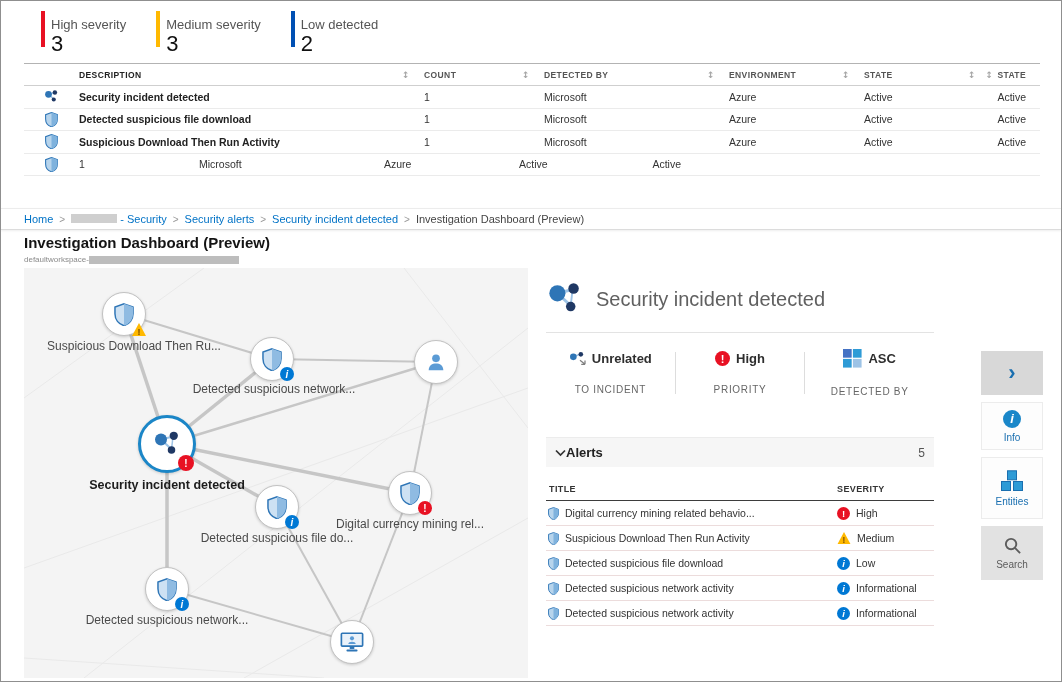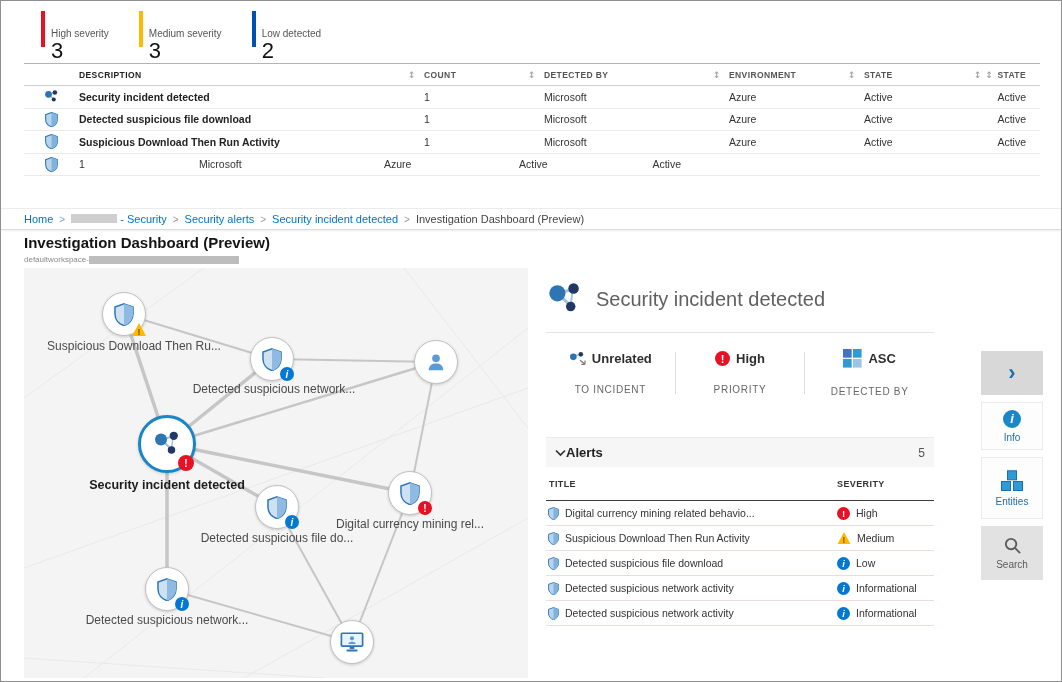--- a/index.html
+++ b/index.html
@@ -6,27 +6,27 @@
   body { font-family:"Liberation Sans", sans-serif; background:#fff; }
   .screen { position:relative; width:1062px; height:682px; border:1px solid #8f8f8f; background:#fff; overflow:hidden; }
 
   
   .sev-summary { position:absolute; left:40px; top:10px; display:flex; gap:30px; }
   .sev-badge { display:flex; gap:6px; cursor:pointer; }
   .sev-bar { width:4px; height:36px; }
   .sev-bar.high { background:#e81123; }
   .sev-bar.medium { background:#ffb900; }
   .sev-bar.low { background:#0050b3; }
-  .sev-label { font-size:10px; color:#555; margin-top:17px; white-space:nowrap; }
+  .sev-label { font-size:13px; color:#555; margin-top:6px; white-space:nowrap; }
   .sev-count { font-size:22px; font-weight:300; color:#111; line-height:1.05; }
 
   
   .table { position:absolute; left:23px; top:62px; width:1016px; font-size:10.5px; color:#333; }
   .thead { display:flex; border-top:1px solid #b3b3b3; border-bottom:1px solid #cfcfcf; height:23px; align-items:center; }
-  .th { font-size:8.5px; color:#555; letter-spacing:.4px; font-weight:bold; display:flex; align-items:center; justify-content:space-between; padding-right:8px;text-align:center; }
+  .th { font-size:8.5px; color:#555; letter-spacing:.4px; font-weight:bold; display:flex; align-items:center; justify-content:space-between; padding-right:14px;text-align:center; }
   .sort { color:#a5a5a5; font-size:9px; font-family:"DejaVu Sans", sans-serif; cursor:pointer; }
   .trow { display:flex; height:22.5px; align-items:center; border-bottom:1px solid #ebebeb; cursor:pointer; }
   .c-icon { width:55px; display:flex; justify-content:center; }
   .c-desc { width:345px; font-weight:bold; color:#222; }
   .c-count { width:120px; }
   .c-detby { width:185px; }
   .c-env { width:135px; }
   .c-state { width:126px; }
   .c-state2 { width:50px; text-align:right; padding-right:14px; }
   .th.c-state2 { justify-content:flex-end; gap:4px; }
@@ -69,21 +69,21 @@
   .d-stat-label { font-size:10px; color:#666; letter-spacing:.7px; margin-top:18px; }
   .d-stat-div { width:1px; background:#ddd; margin:3px 0; }
   .badge-ico { width:15px; height:15px; border-radius:50%; color:#fff; font-size:11px; font-weight:bold;
                display:inline-flex; align-items:center; justify-content:center; }
   .badge-ico.error { background:#e81123; }
 
   .alerts-head { display:flex; align-items:center; margin-top:30px; background:#f6f6f6; height:30px; padding:0 9px; 
                  border-top:1px solid #ececec; cursor:pointer; }
   .alerts-title { font-weight:bold; font-size:13px; color:#222; }
   .alerts-count { margin-left:auto; font-size:12px; color:#555; }
-  .alist-head { display:flex; height:28px; align-items:center; padding-bottom:6px; border-bottom:1px solid #3d3d3d;
+  .alist-head { display:flex; height:28px; align-items:flex-end; padding-bottom:6px; border-bottom:1px solid #3d3d3d;
                 font-size:9px; font-weight:bold; color:#333; letter-spacing:.4px; margin-top:6px; }
   .al-title-col { flex:1; padding-left:3px; }
   .al-sev-col { width:97px; }
   .alert-row { display:flex; height:25px; align-items:center; border-bottom:1px solid #ecdcdc; font-size:10.5px; color:#333; cursor:pointer; }
   .al-title-cell { flex:1; display:flex; align-items:center; gap:6px; padding-left:2px; }
   .al-sev-cell { width:97px; display:flex; align-items:center; gap:6px; }
   .sev-ico { width:13px; height:13px; border-radius:50%; color:#fff; font-size:9.5px; font-weight:bold;
              display:inline-flex; align-items:center; justify-content:center; flex:none; }
   .sev-ico.error { background:#e81123; }
   .sev-ico.info { background:#0078d4; font-style:italic; }

